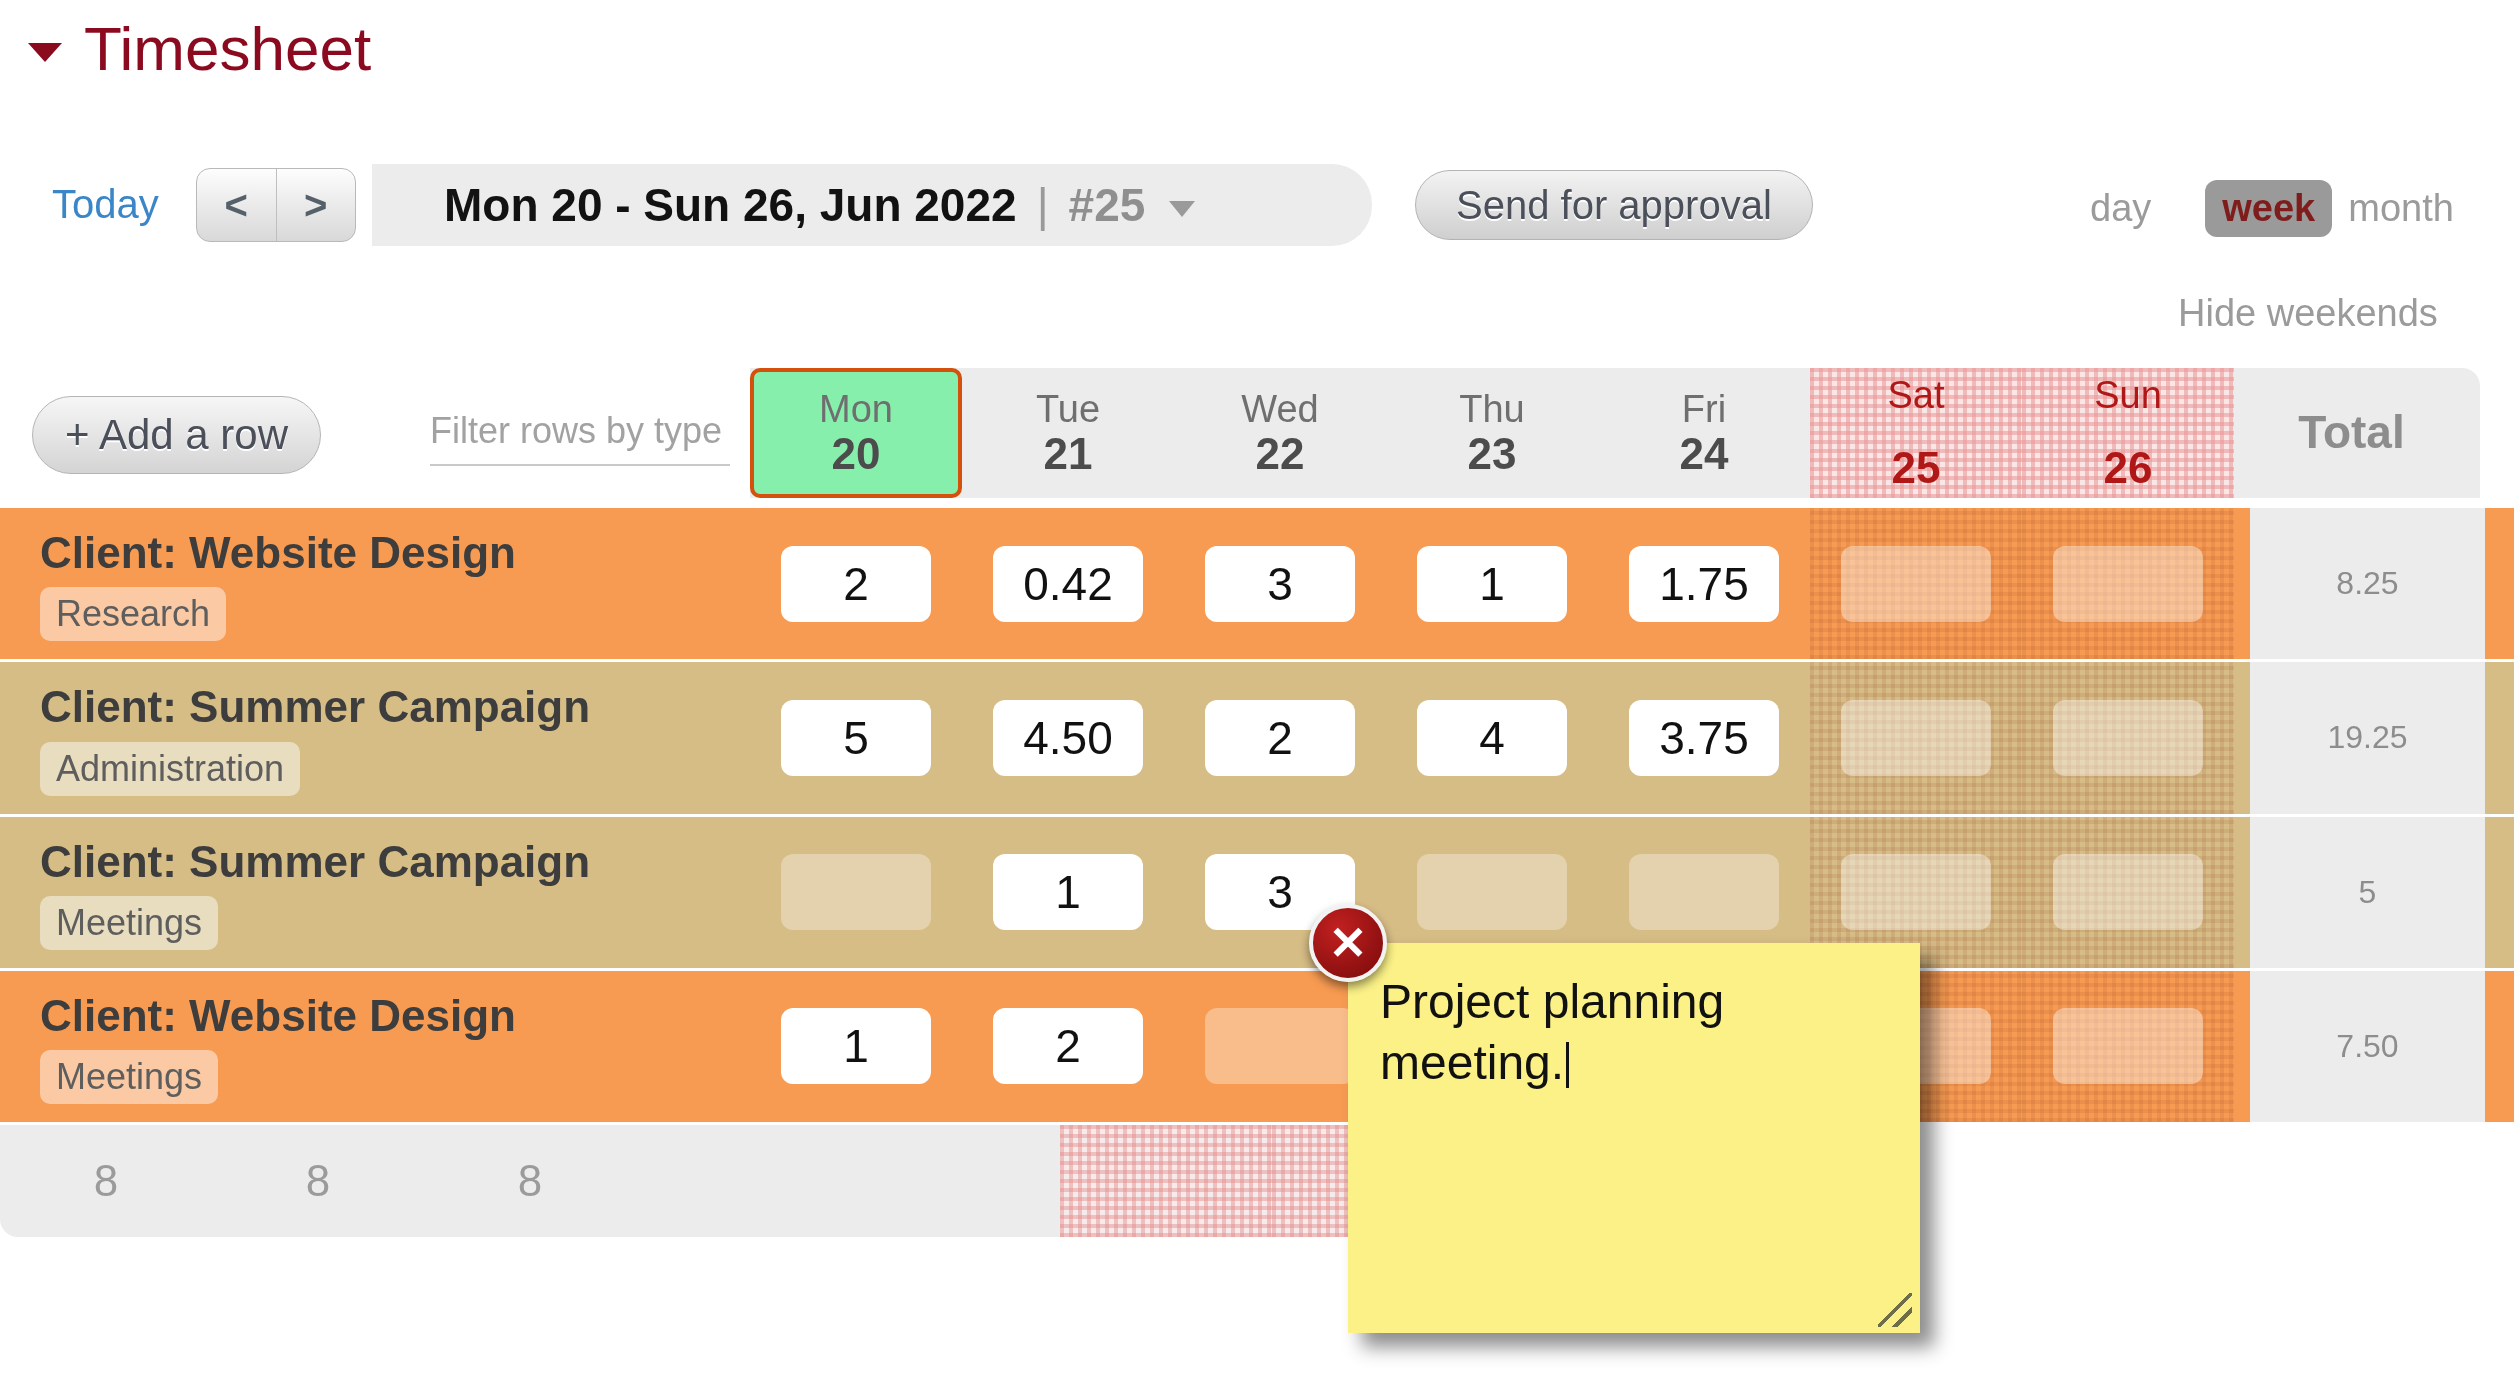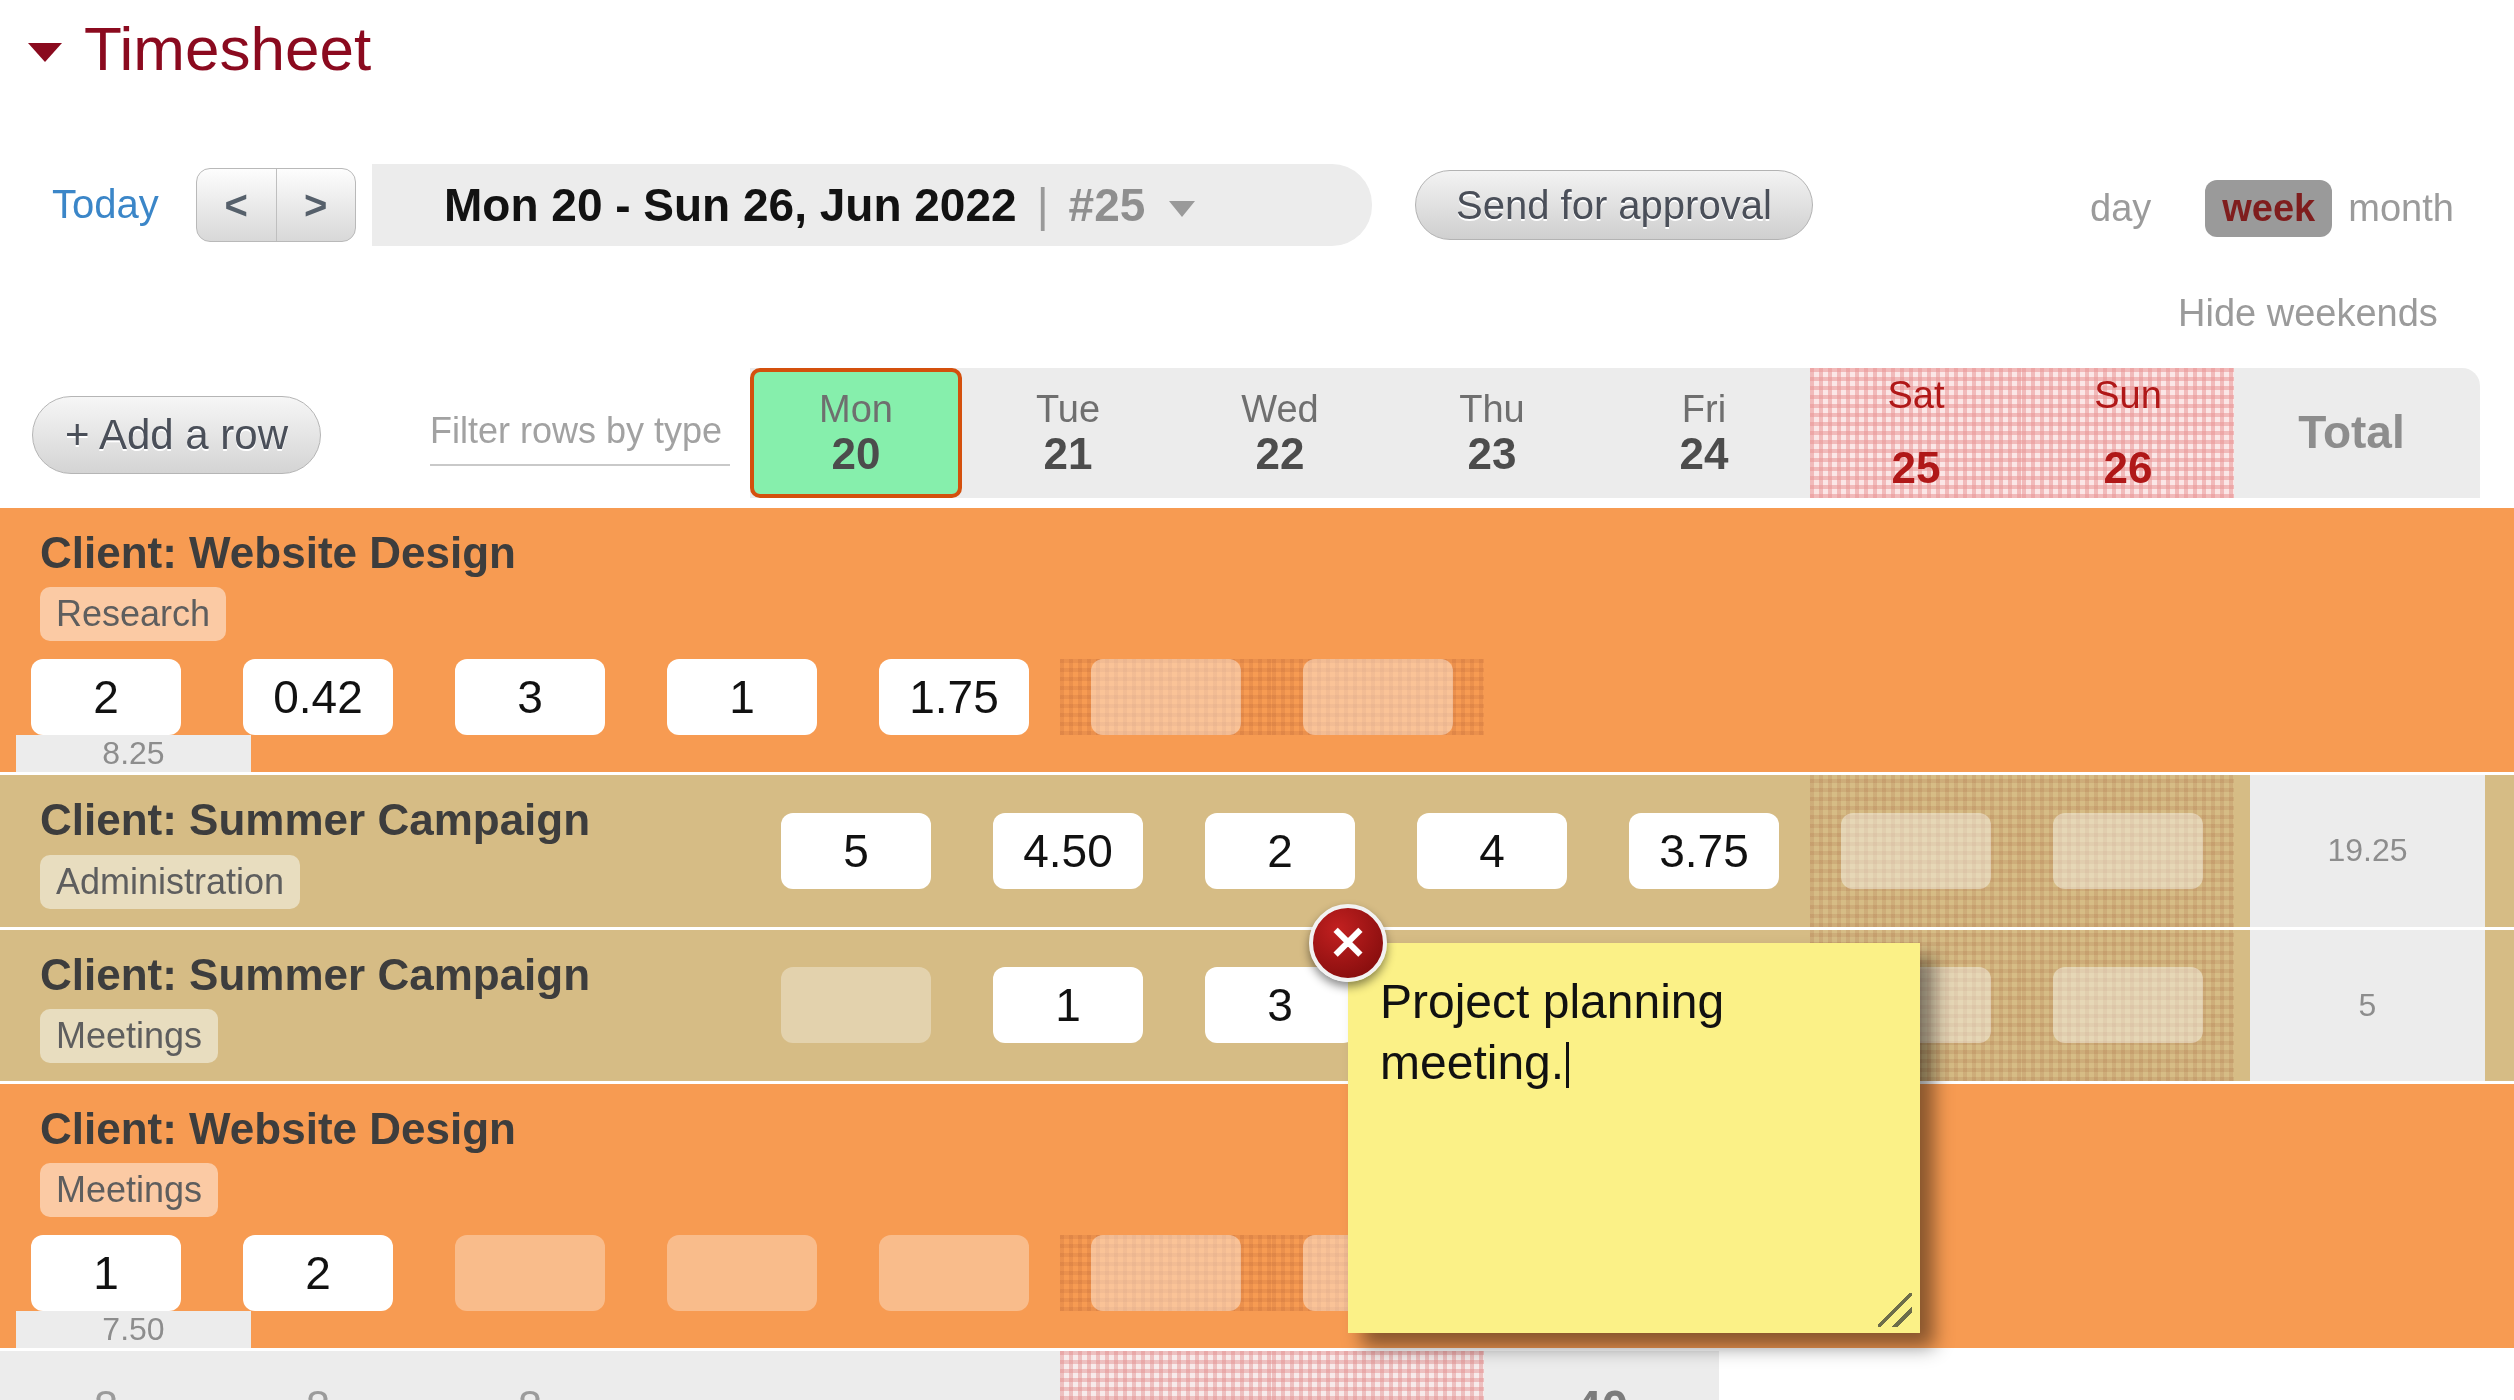--- a/index.html
+++ b/index.html
@@ -165,21 +165,21 @@
     font-size: 46px; color: #111111;
   }
   .inp.empty { background: rgba(255,255,255,.33); }
   .inp.wk    { background: rgba(255,255,255,.40); }
 
   .rowtotal { width: 235px; background: #ececec; display: flex;
               align-items: center; justify-content: center;
               font-size: 32px; color: #8d8d8d; margin-left: 16px; }
 
   
-  .r-orange { background: #f79b52; flex-direction: column; }
+  .r-orange { background: #f79b52; }
   .r-orange .row-tag { background: #fbcaa4; }
   .r-tan { background: #d6bc85; }
   .r-tan .row-tag { background: #e8ddbf; }
 
   
   .footer { position: relative; display: flex; width: 2514px; height: 112px; }
   .footer-label { width: 750px; display: flex; align-items: center; padding-left: 32px; }
   .copy-btn {
     height: 72px; padding: 0 30px; display: flex; align-items: center; justify-content: center;
     border-radius: 16px;

